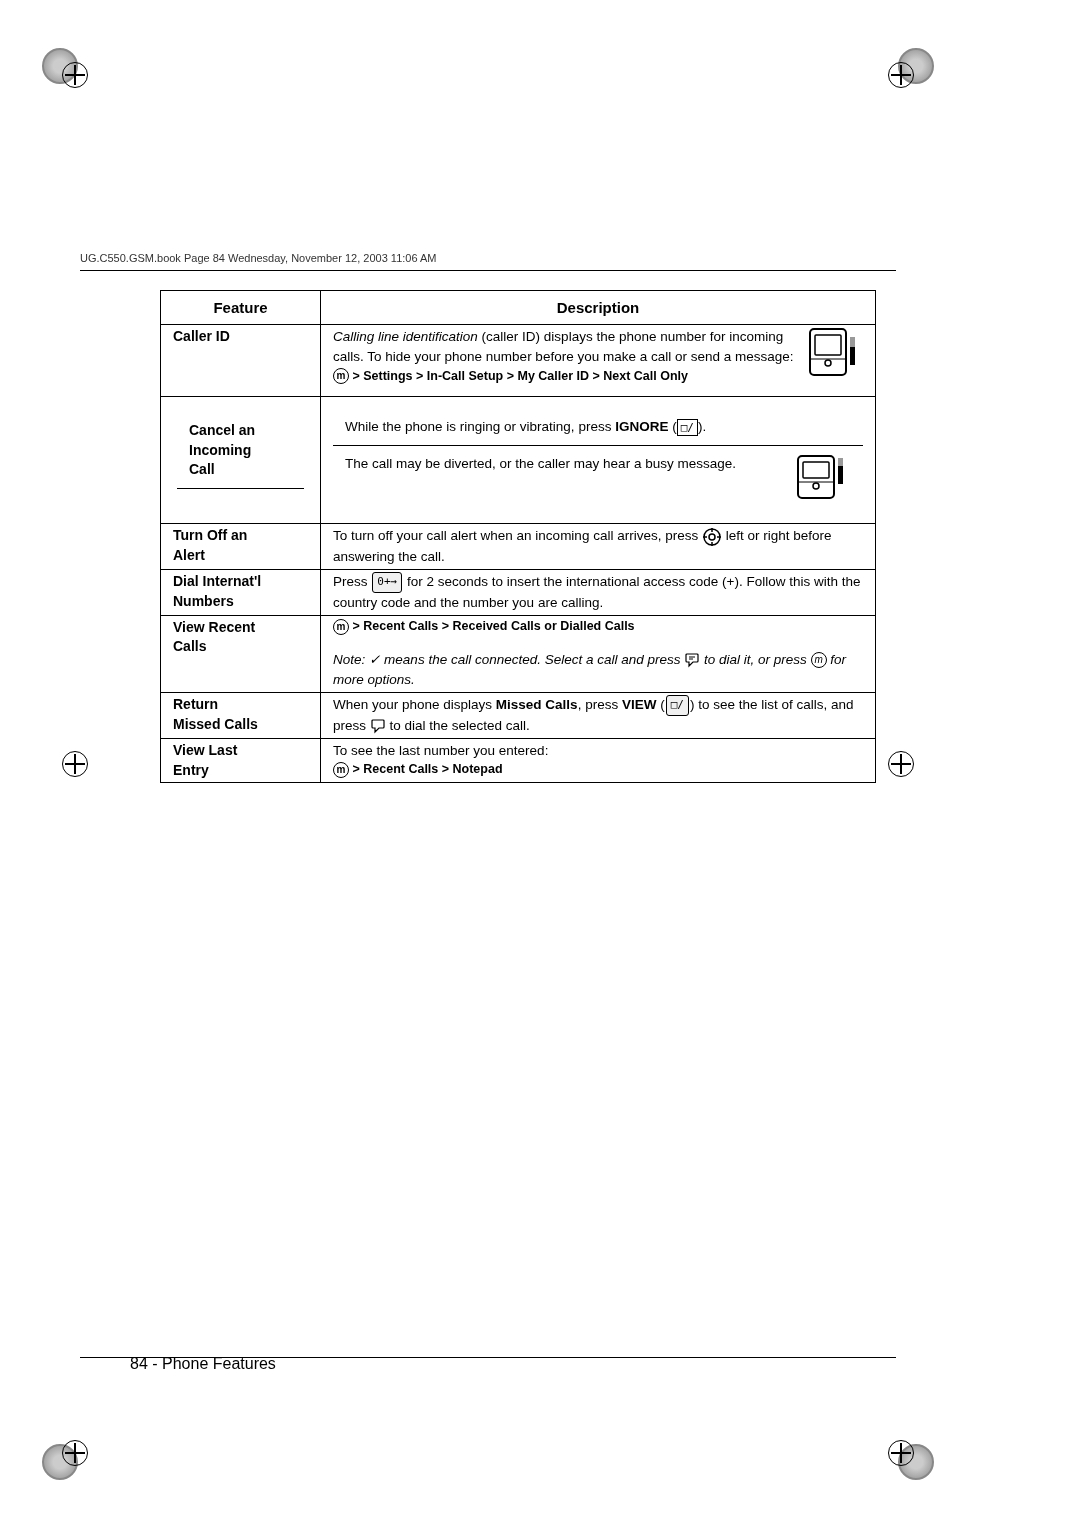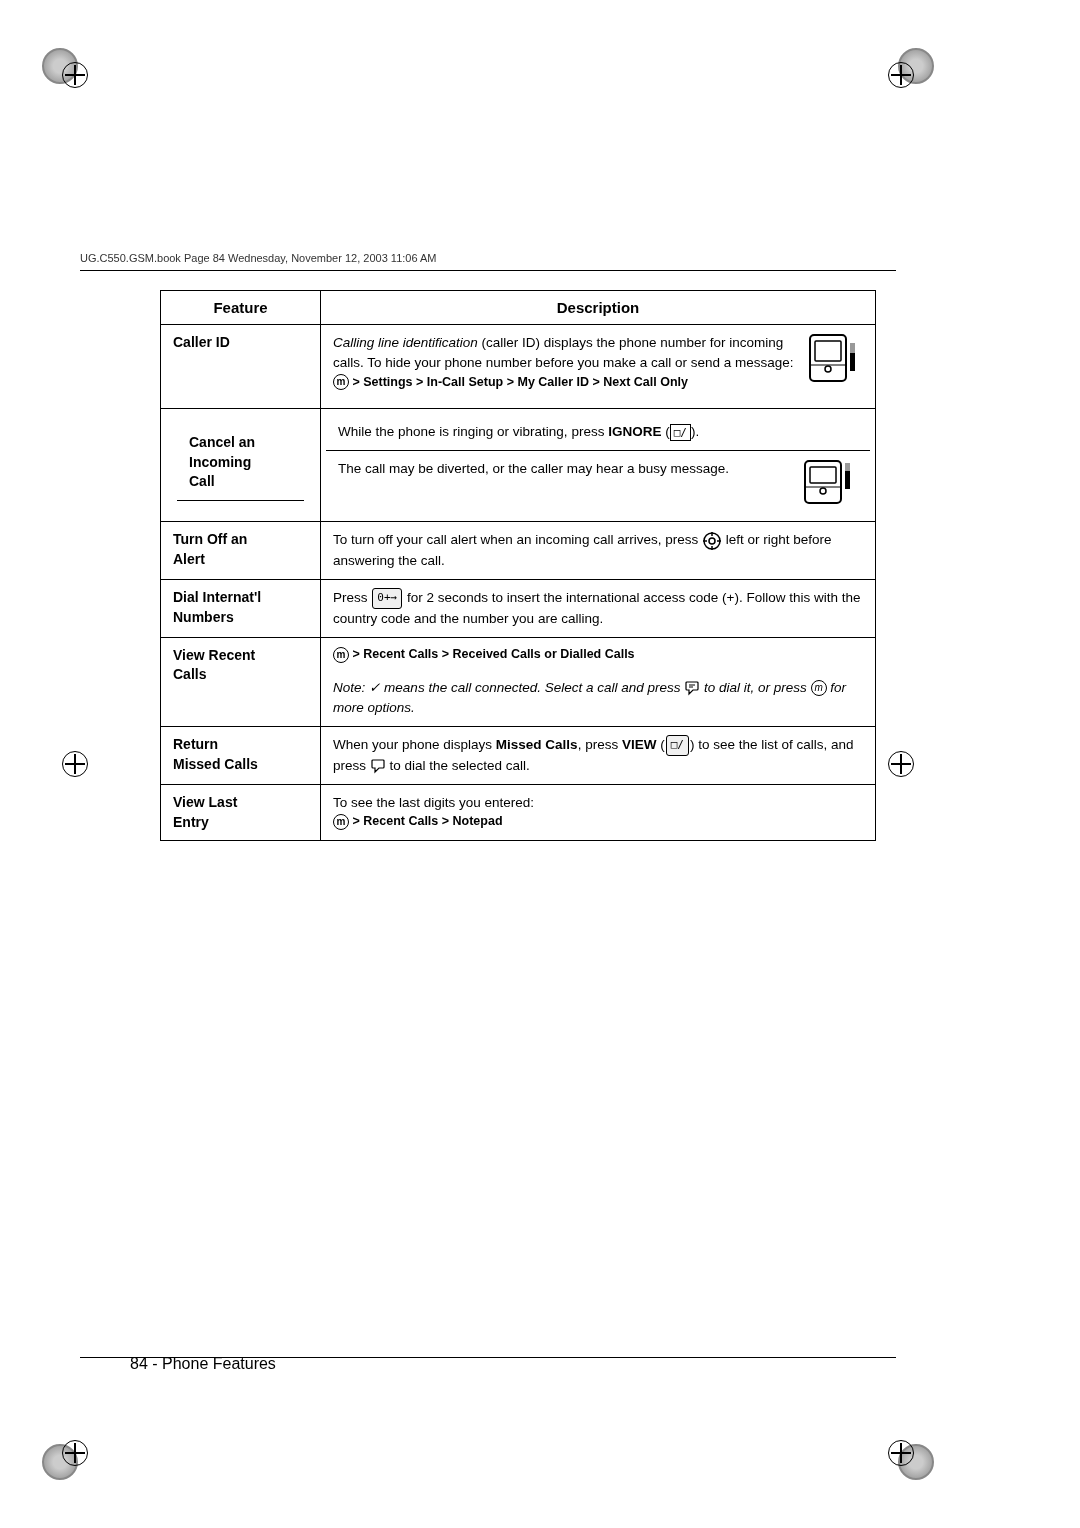--- a/index.html
+++ b/index.html
@@ -110,21 +110,21 @@
     .features-table {
       width: 100%;
       border-collapse: collapse;
       border: 1px solid #000;
       margin-left: 30px;
     }
 
     .features-table th,
     .features-table td {
       border: 1px solid #000;
-      padding: 8px 12px;
+      padding: 2px 12px;
       vertical-align: top;
     }
 
     .features-table thead th {
       background: #ffffff;
       font-weight: bold;
       font-size: 15px;
       padding: 8px 12px;
     }
 
@@ -297,21 +297,21 @@
             </div>
           </td>
         </tr>
 
         <tr>
           <td class="col-feature" style="padding:16px;">
             <div class="split-upper">
               <span class="feature-name">Cancel an<br>Incoming<br>Call</span>
             </div>
           </td>
-          <td class="col-desc" style="padding:5px;">
+          <td class="col-desc" style="padding:12px;">
             <div class="split-upper">
               <span class="desc-text">While the phone is ringing or vibrating, press <strong>IGNORE</strong> (<span style="border:1px solid #000;padding:1px 3px;font-size:11px;font-family:monospace;">□/</span>).</span>
             </div>
             <div class="split-lower">
               
               <div class="phone-icon-container">
                 <svg width="55" height="50" viewBox="0 0 55 50">
                   <rect x="2" y="2" width="36" height="42" rx="4" ry="4" fill="none" stroke="#000" stroke-width="2"></rect>
                   <rect x="7" y="8" width="26" height="16" rx="1" fill="none" stroke="#000" stroke-width="1.5"></rect>
                   <circle cx="20" cy="32" r="3" fill="none" stroke="#000" stroke-width="1.5"></circle>
@@ -392,21 +392,21 @@
               to dial the selected call.</span>
           </td>
         </tr>
 
         <tr>
           <td class="col-feature">
             <span class="feature-name">View Last<br>Entry</span>
           </td>
           <td class="col-desc">
             <div>
-              <span class="desc-text">To see the last digits you entered:</span>
+              <span class="desc-text">To see the last number you entered:</span>
             </div>
             <div>
               <span class="menu-path">
                 <span class="circle-icon">m</span>
                 &gt; <strong>Recent Calls</strong> &gt; <strong>Notepad</strong>
               </span>
             </div>
           </td>
         </tr>
 

